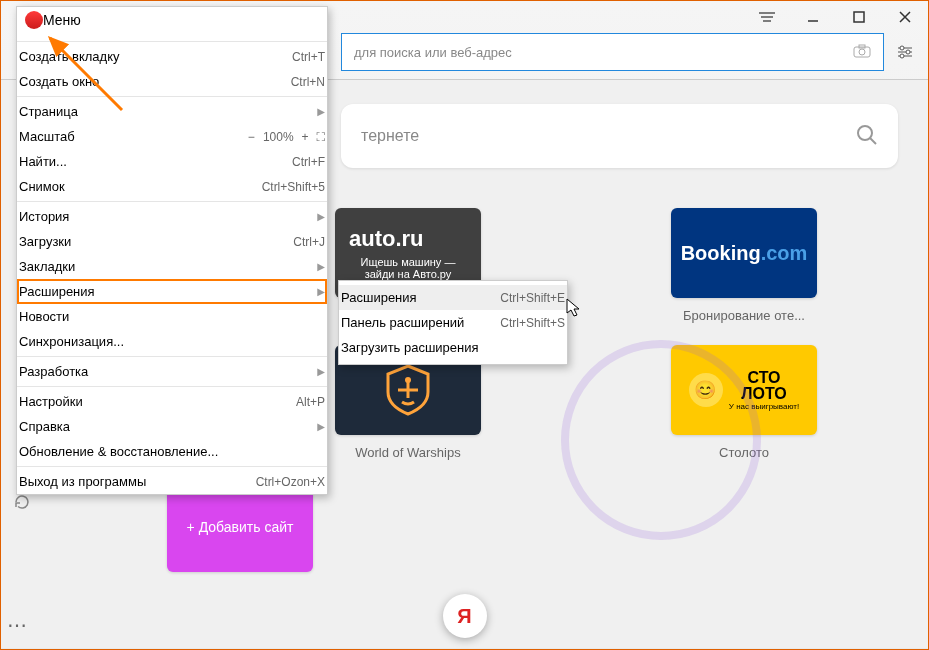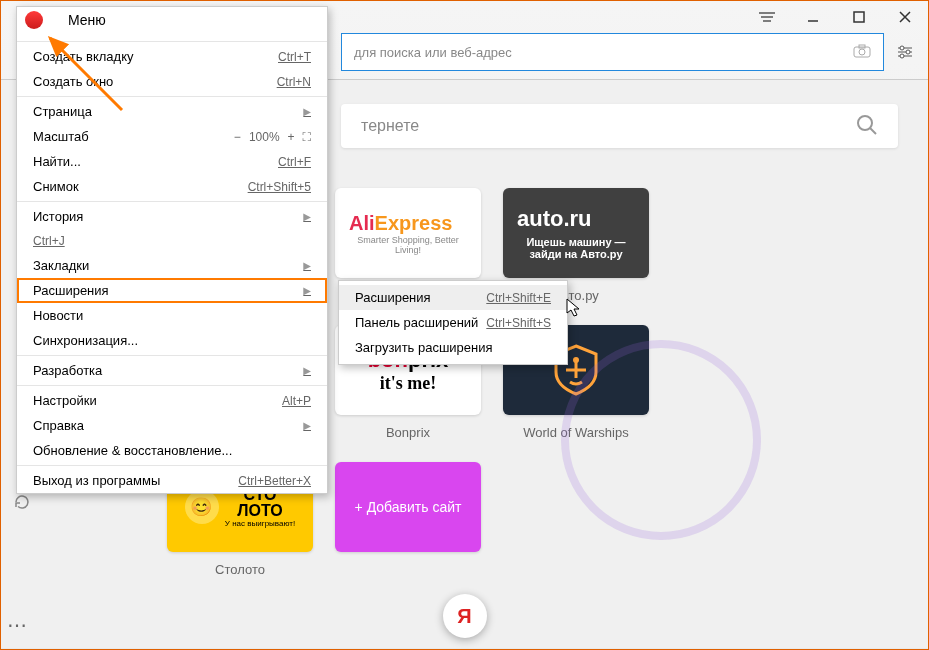--- a/index.html
+++ b/index.html
@@ -13,21 +13,21 @@
     .addressbar-row { display: flex; align-items: center; padding: 0 8px 8px 8px; gap: 6px; }
     .addressbar { flex: 1; height: 38px; border: 1px solid #2288dd; background: #fff; display: flex; align-items: center; padding: 6px 12px; margin-left: 332px; }
     .addressbar-text { color: #888; flex: 1; }
     .camera { color: #888; }
     .adjust-btn { width: 30px; height: 30px; display: flex; align-items: center; justify-content: center; color: #555; }
     
     .divider { height: 1px; background: #ccc; margin: 0; }
     
     .content { position: relative; background: #f0f0f0; padding: 24px 30px; height: calc(100% - 80px); }
     
-    .search-box { margin-left: 310px; background: #fff; border-radius: 4px; height: 44px; display: flex; align-items: center; padding: 0 20px; margin-bottom: 40px; box-shadow: 0 1px 3px rgba(0,0,0,0.1); }
+    .search-box { margin-left: 310px; background: #fff; border-radius: 12px; height: 64px; display: flex; align-items: center; padding: 0 20px; margin-bottom: 40px; box-shadow: 0 1px 3px rgba(0,0,0,0.1); }
     .search-text { flex: 1; color: #888; font-size: 16px; }
     .search-icon { color: #888; }
     
     .tiles { margin-left: 136px; display: grid; grid-template-columns: repeat(4, 146px); gap: 22px 22px; }
     .tile { display: flex; flex-direction: column; align-items: center; gap: 10px; }
     .tile-box { width: 146px; height: 90px; border-radius: 6px; display: flex; align-items: center; justify-content: center; font-weight: bold; color: #fff; font-size: 18px; background: #fff; box-shadow: 0 1px 3px rgba(0,0,0,0.15); text-align: center; }
     .tile-label { color: #666; font-size: 13px; }
     
     .tile-google { color: #4285F4; justify-content: center; font-size: 28px; font-weight: bold; letter-spacing: -1px; }
     .tile-aliexpress { color: #E52B50; flex-direction: column; align-items: flex-start; padding: 10px 14px; }
@@ -41,27 +41,27 @@
     
     .circle-deco { position: absolute; width: 200px; height: 200px; border-radius: 50%; border: 8px solid rgba(150,100,220,0.2); top: 260px; left: 560px; }
     
     .yandex-circle { position: absolute; bottom: 10px; left: 50%; transform: translateX(-50%); width: 44px; height: 44px; border-radius: 50%; background: #fff; box-shadow: 0 2px 8px rgba(0,0,0,0.3); display: flex; align-items: center; justify-content: center; font-weight: bold; color: #d22; font-size: 20px; }
     
     .leftbar-dots { position: absolute; left: 6px; bottom: 12px; color: #666; font-size: 20px; letter-spacing: 2px; writing-mode: horizontal-tb; }
     .leftbar-refresh { position: absolute; left: 12px; top: 492px; color: #888; }
     
     
     .main-menu { position: absolute; top: 6px; left: 16px; width: 312px; background: #fff; border: 1px solid #ccc; box-shadow: 2px 3px 8px rgba(0,0,0,0.25); z-index: 100; }
-    .menu-header { display: flex; align-items: center; padding: 4px 10px 10px 8px; gap: 25px; }
+    .menu-header { display: flex; align-items: center; padding: 4px 10px 10px 8px; gap: 0; }
     .opera-logo { width: 18px; height: 18px; border-radius: 50%; background: linear-gradient(to bottom, #ff3a3a, #cc1c1c); }
     .menu-title { font-size: 14px; }
     .menu-sep { height: 1px; background: #e5e5e5; margin: 2px 0; }
-    .menu-item { display: flex; align-items: center; justify-content: space-between; padding: 5px 16px; cursor: pointer; }
+    .menu-item { display: flex; align-items: center; justify-content: space-between; padding: 5px 2px; cursor: pointer; }
     .menu-left { flex: 1; }
-    .menu-right { color: #666; font-size: 12px; display: flex; align-items: center; gap: 6px; text-decoration: underline; }
+    .menu-right { color: #666; font-size: 12px; display: flex; align-items: center; gap: 6px; }
     .arrow-right { color: #999; font-size: 10px; }
     .zoom-controls { display: flex; align-items: center; gap: 8px; color: #666; font-size: 12px; }
     .menu-highlighted { outline: 2px solid #ff7a00; outline-offset: -2px; }
     
     
     .submenu { position: absolute; top: 280px; left: 338px; width: 230px; background: #fff; border: 1px solid #ccc; box-shadow: 2px 3px 8px rgba(0,0,0,0.25); z-index: 101; padding: 4px 0; }
     .submenu .menu-item.active { background: #eee; }
     
     .arrow-pointer { position: absolute; top: 30px; left: 42px; z-index: 200; pointer-events: none; }
     .cursor-pointer { position: absolute; top: 298px; left: 566px; z-index: 200; pointer-events: none; }
@@ -131,30 +131,23 @@
 
     <div class="tiles">
 
       <div class="tile">
         <div class="tile-box tile-google">
           <span><span style="color:#4285F4">G</span><span style="color:#EA4335">o</span><span style="color:#FBBC05">o</span><span style="color:#4285F4">g</span><span style="color:#34A853">l</span><span style="color:#EA4335">e</span></span>
         </div>
         <div class="tile-label">Google</div>
       </div>
       <div class="tile">
-        <div class="tile-box tile-aliexpress">
-          <div style="font-size:20px;"><span style="color:#E52B50">Ali</span><span style="color:#F7971D">Express</span></div>
-          <div style="font-size:9px;color:#888;font-weight:normal;">Smarter Shopping, Better Living!</div>
-        </div>
-        <div class="tile-label">AliExpress</div>
-      </div>
-      <div class="tile">
         <div class="tile-box tile-autoru">
           <div style="font-size:22px;font-weight:bold;">auto.ru</div>
-          <div style="font-size:11px;font-weight:bold;margin-top:4px;">Ищешь машину — зайди на Авто.ру</div>
+          <div style="font-size:11px;font-weight:normal;margin-top:4px;">Ищешь машину — зайди на Авто.ру</div>
         </div>
         <div class="tile-label">Авто.ру</div>
       </div>
       <div style="visibility:hidden"></div>
 
       <div class="tile">
         <div class="tile-box tile-booking">
           <span>Booking<span style="color:#4aa0e7">.com</span></span>
         </div>
         <div class="tile-label">Бронирование оте...</div>
@@ -246,20 +239,21 @@
     <span class="menu-right">Ctrl+Shift+5</span>
   </div>
   <div class="menu-sep"></div>
   <div class="menu-item">
     <span class="menu-left">История</span>
     <span class="menu-right">
         <span class="arrow-right">▶</span>
       </span>
   </div>
   <div class="menu-item">
+    <span class="menu-left">Загрузки</span>
     <span class="menu-right">Ctrl+J</span>
   </div>
   <div class="menu-item">
     <span class="menu-left">Закладки</span>
     <span class="menu-right">
         <span class="arrow-right">▶</span>
       </span>
   </div>
   <div class="menu-item menu-highlighted">
     <span class="menu-left">Расширения</span>
@@ -290,21 +284,21 @@
     <span class="menu-right">
         <span class="arrow-right">▶</span>
       </span>
   </div>
   <div class="menu-item">
     <span class="menu-left">Обновление &amp; восстановление...</span>
   </div>
   <div class="menu-sep"></div>
   <div class="menu-item">
     <span class="menu-left">Выход из программы</span>
-    <span class="menu-right">Ctrl+Better+X</span>
+    <span class="menu-right">Ctrl+Ozon+X</span>
   </div>
 </div>
 
 <div class="submenu">
   <div class="menu-item active">
     <span class="menu-left">Расширения</span>
     <span class="menu-right">Ctrl+Shift+E</span>
   </div>
   <div class="menu-item">
     <span class="menu-left">Панель расширений</span>

